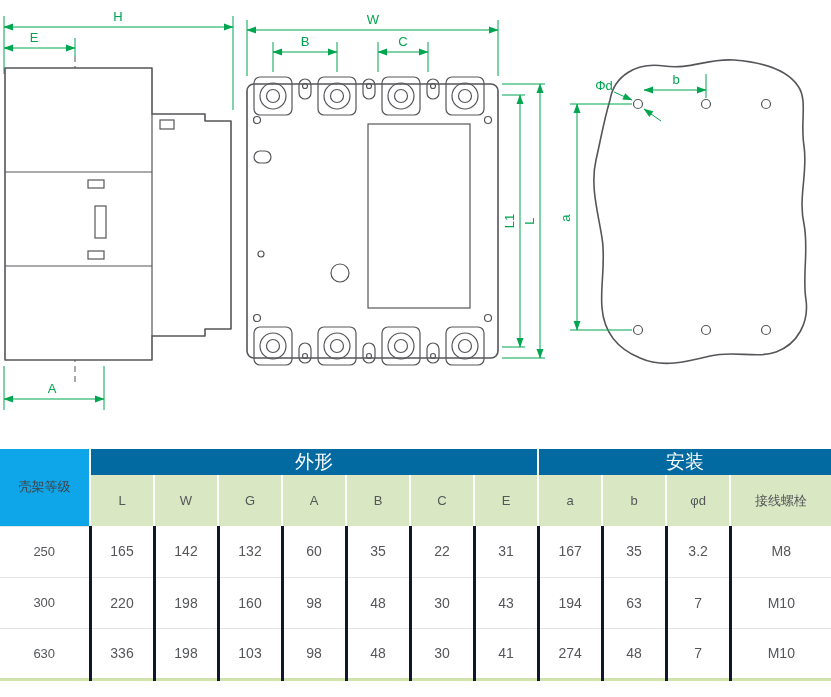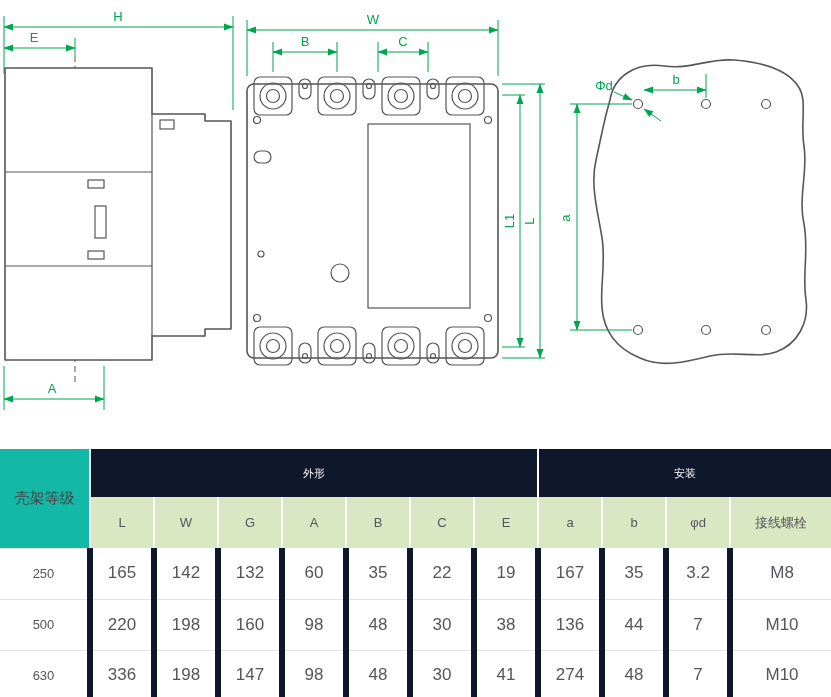--- a/index.html
+++ b/index.html
@@ -24,34 +24,34 @@
   .g-ext line { stroke:#00A64F; stroke-width:1; }
   .g-dim line { stroke:#00A64F; stroke-width:1; }
   .g-leader line { stroke:#00A64F; stroke-width:1; }
   .dash { stroke:#55565A; stroke-width:1; stroke-dasharray:6 4; fill:none; }
   .dlab { fill:#00A64F; font-size:13px; font-family:"Liberation Sans",sans-serif; text-anchor:middle; }
 
   
   table.dim-table { border-collapse:collapse; width:831px; table-layout:fixed; border-bottom:3px solid #CFE3AB; }
   .dim-table th, .dim-table td { text-align:center; vertical-align:middle; }
   th.frame-hdr {
-    background:#14b8a6; color:#414144; font-size:15px; font-weight:400;
+    background:#0ea5e9; color:#414144; font-size:13px; font-weight:400;
     border-bottom:1px solid #e3e3e3;
   }
   th.group {
-    background:#0f172a; color:#ffffff; font-size:11px; font-weight:500;
-    height:48px; border-left:2px solid #ffffff;
+    background:#0369a1; color:#ffffff; font-size:19px; font-weight:500;
+    height:26px; border-left:2px solid #ffffff;
   }
   tr.sub th {
     background:#D9E8C2; color:#55565A; font-size:13px; font-weight:400;
     height:51px; border-left:2px solid #ffffff;
   }
   tbody td {
-    height:51px; font-size:17px; color:#55565A;
-    border-bottom:1px solid #e3e3e3; border-left:6px solid #0f172a;
+    height:51px; font-size:14px; color:#55565A;
+    border-bottom:1px solid #e3e3e3; border-left:3px solid #0f172a;
   }
   tbody td:first-child { border-left:none; font-size:13px;text-align:center; }
 </style>
 </head>
 <body>
 
 <div class="page">
 
   <div class="drawings">
 
@@ -247,45 +247,45 @@
     </thead>
     <tbody>
       <tr>
         <td>250</td>
         <td>165</td>
         <td>142</td>
         <td>132</td>
         <td>60</td>
         <td>35</td>
         <td>22</td>
-        <td>19</td>
+        <td>31</td>
         <td>167</td>
         <td>35</td>
         <td>3.2</td>
         <td>M8</td>
       </tr>
       <tr>
-        <td>500</td>
+        <td>300</td>
         <td>220</td>
         <td>198</td>
         <td>160</td>
         <td>98</td>
         <td>48</td>
         <td>30</td>
-        <td>38</td>
-        <td>136</td>
-        <td>44</td>
+        <td>43</td>
+        <td>194</td>
+        <td>63</td>
         <td>7</td>
         <td>M10</td>
       </tr>
       <tr>
         <td>630</td>
         <td>336</td>
         <td>198</td>
-        <td>147</td>
+        <td>103</td>
         <td>98</td>
         <td>48</td>
         <td>30</td>
         <td>41</td>
         <td>274</td>
         <td>48</td>
         <td>7</td>
         <td>M10</td>
       </tr>
     </tbody>

